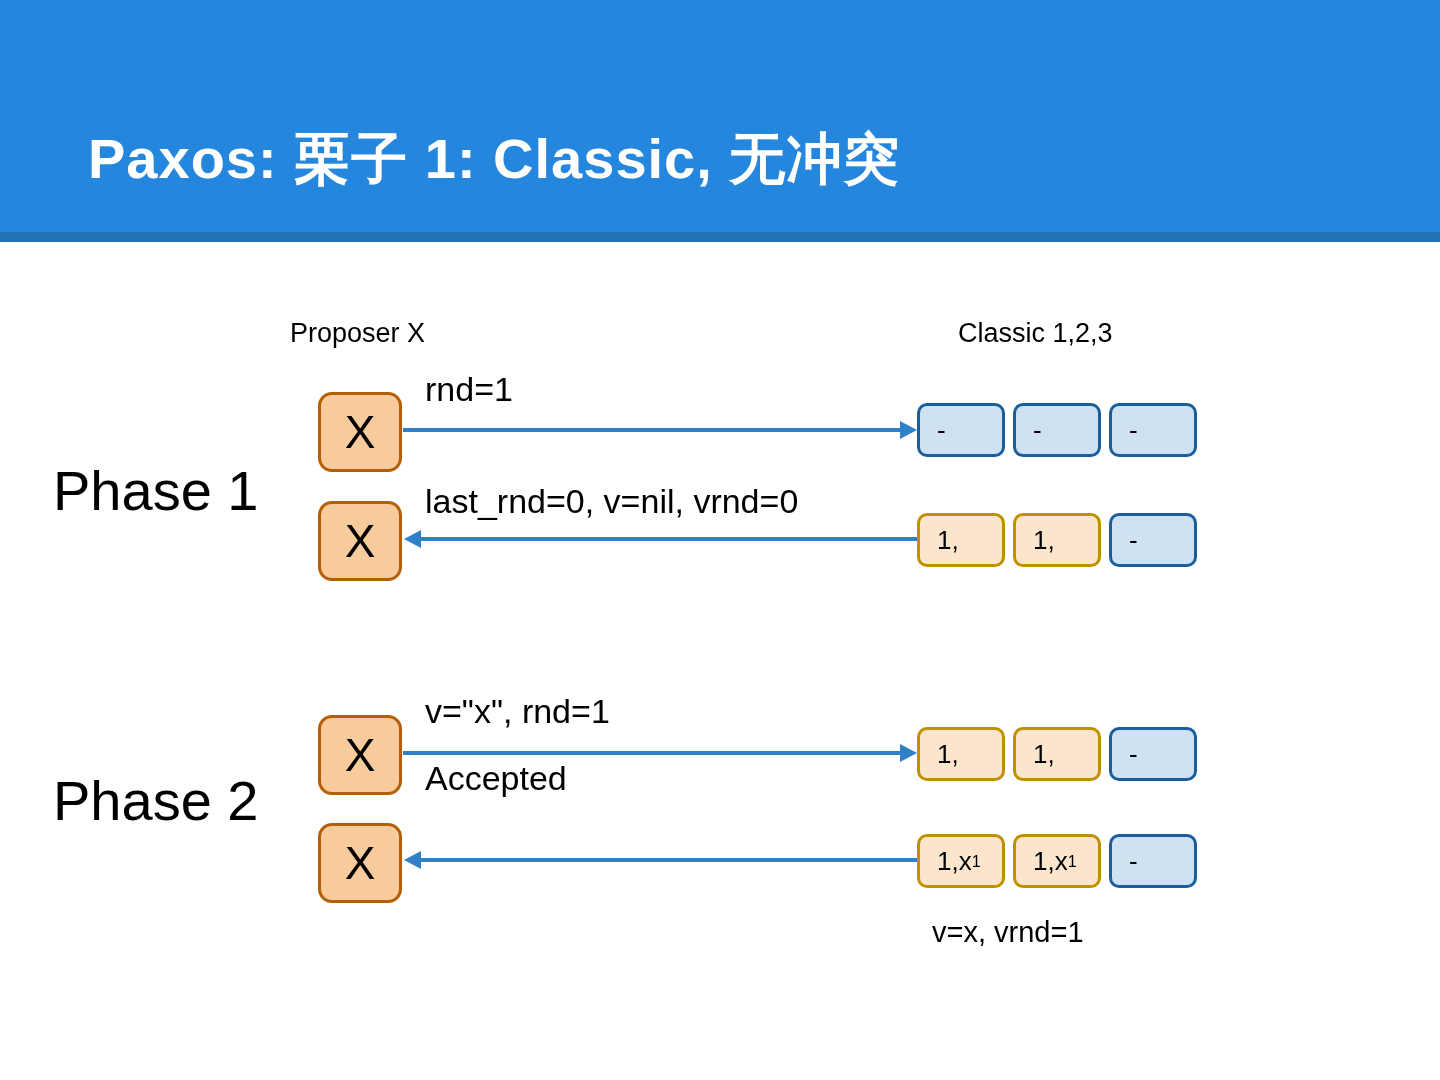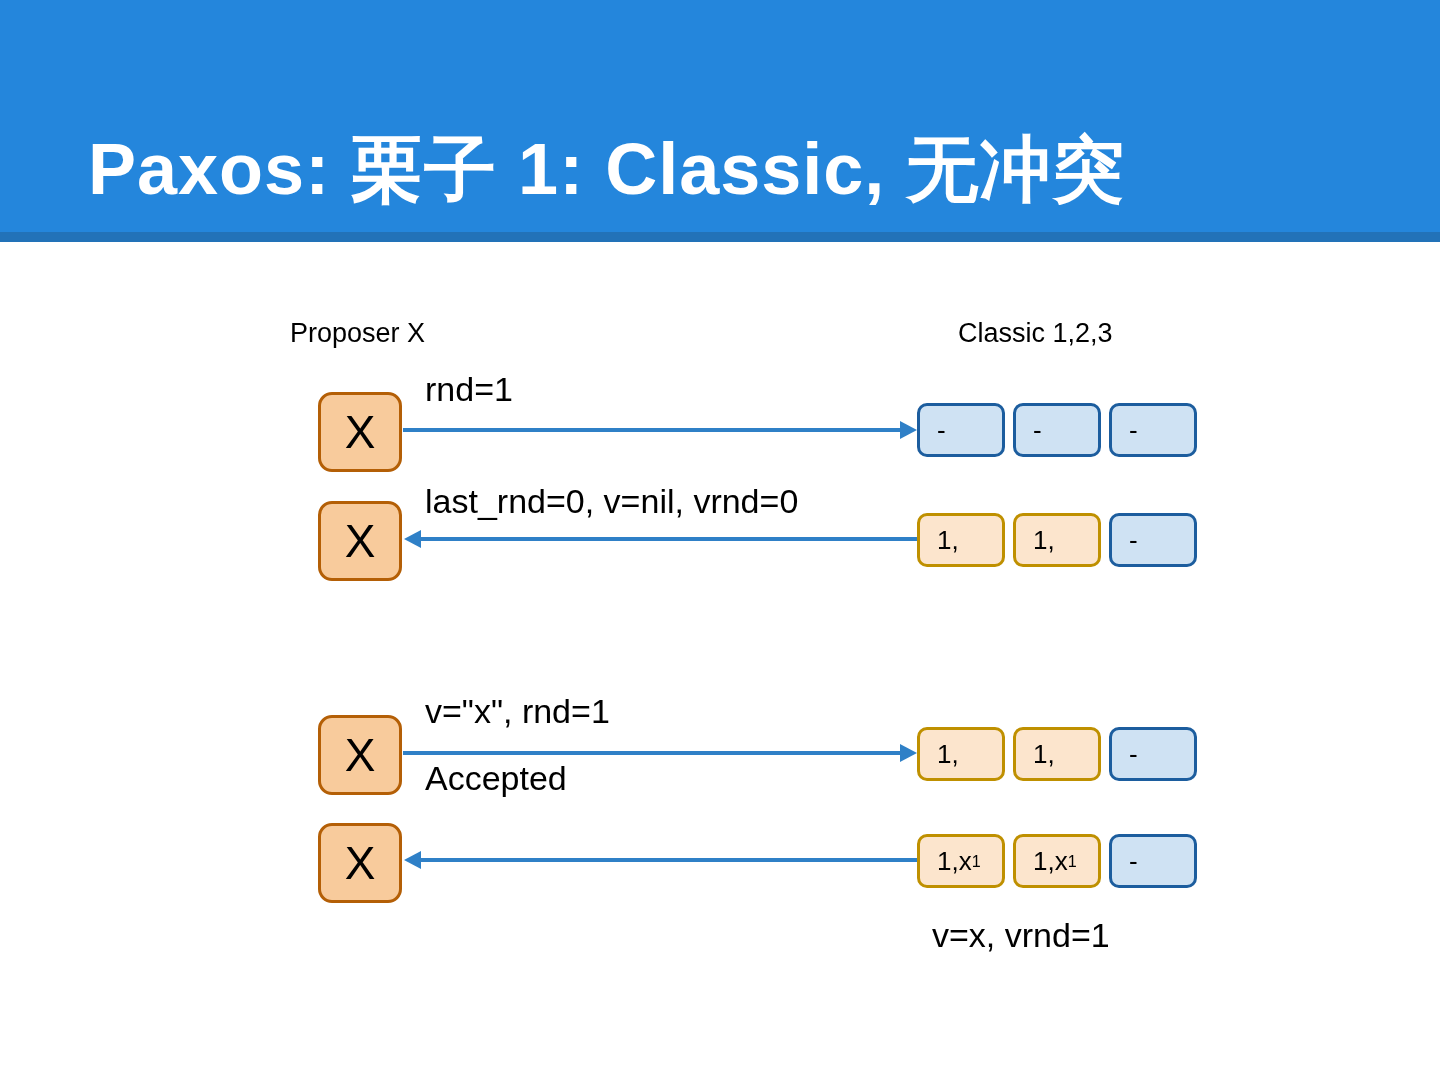--- a/index.html
+++ b/index.html
@@ -21,21 +21,21 @@
   .header-stripe {
     position: absolute;
     left: 0; top: 232px;
     width: 1440px; height: 10px;
     background: #2272b8;
   }
   .slide-title {
     position: absolute;
     left: 88px; top: 122px;
     margin: 0;
-    font-size: 72px;
+    font-size: 56px;
     font-weight: bold;
     color: #ffffff;
     letter-spacing: 1px;
     white-space: nowrap;
   }
   .col-label {
     position: absolute;
     font-size: 27px;
     white-space: nowrap;
   }
@@ -93,39 +93,41 @@
     white-space: nowrap;
   }
   .cell.promised, .cell.accepted {
     background: #fce5cd;
     border-color: #bf9000;
   }
   .cell sub { font-size: 0.62em; line-height: 0; }
   .footnote {
     position: absolute;
     left: 932px; top: 916px;
-    font-size: 34px;
+    font-size: 29px;
     white-space: nowrap;
   }
   .c1 { left: 917px; }
   .c2 { left: 1013px; }
   .c3 { left: 1109px; }
 </style>
 </head>
 <body>
 
 <div class="slide">
 
   <div class="header-band"></div>
   <div class="header-stripe"></div>
   <h1 class="slide-title">Paxos: 栗子 1: Classic, 无冲突</h1>
 
   <div class="col-label proposer">Proposer X</div>
   <div class="col-label acceptor">Classic 1,2,3</div>
 
+  <div class="phase-label phase-1">Phase 1</div>
+  <div class="phase-label phase-2">Phase 2</div>
 
   <div class="pbox" style="left:318px; top:392px;">X</div>
   <div class="msg" style="left:425px; top:370px;">rnd=1</div>
   <div class="arrow-line" style="left:403px; top:428px; width:499px;"></div>
   <div class="arrow-head right" style="left:900px; top:421px;"></div>
   <div class="cell empty c1" style="top:403px;">
       <span>-</span>
     </div>
   <div class="cell empty c2" style="top:403px;">
       <span>-</span>

